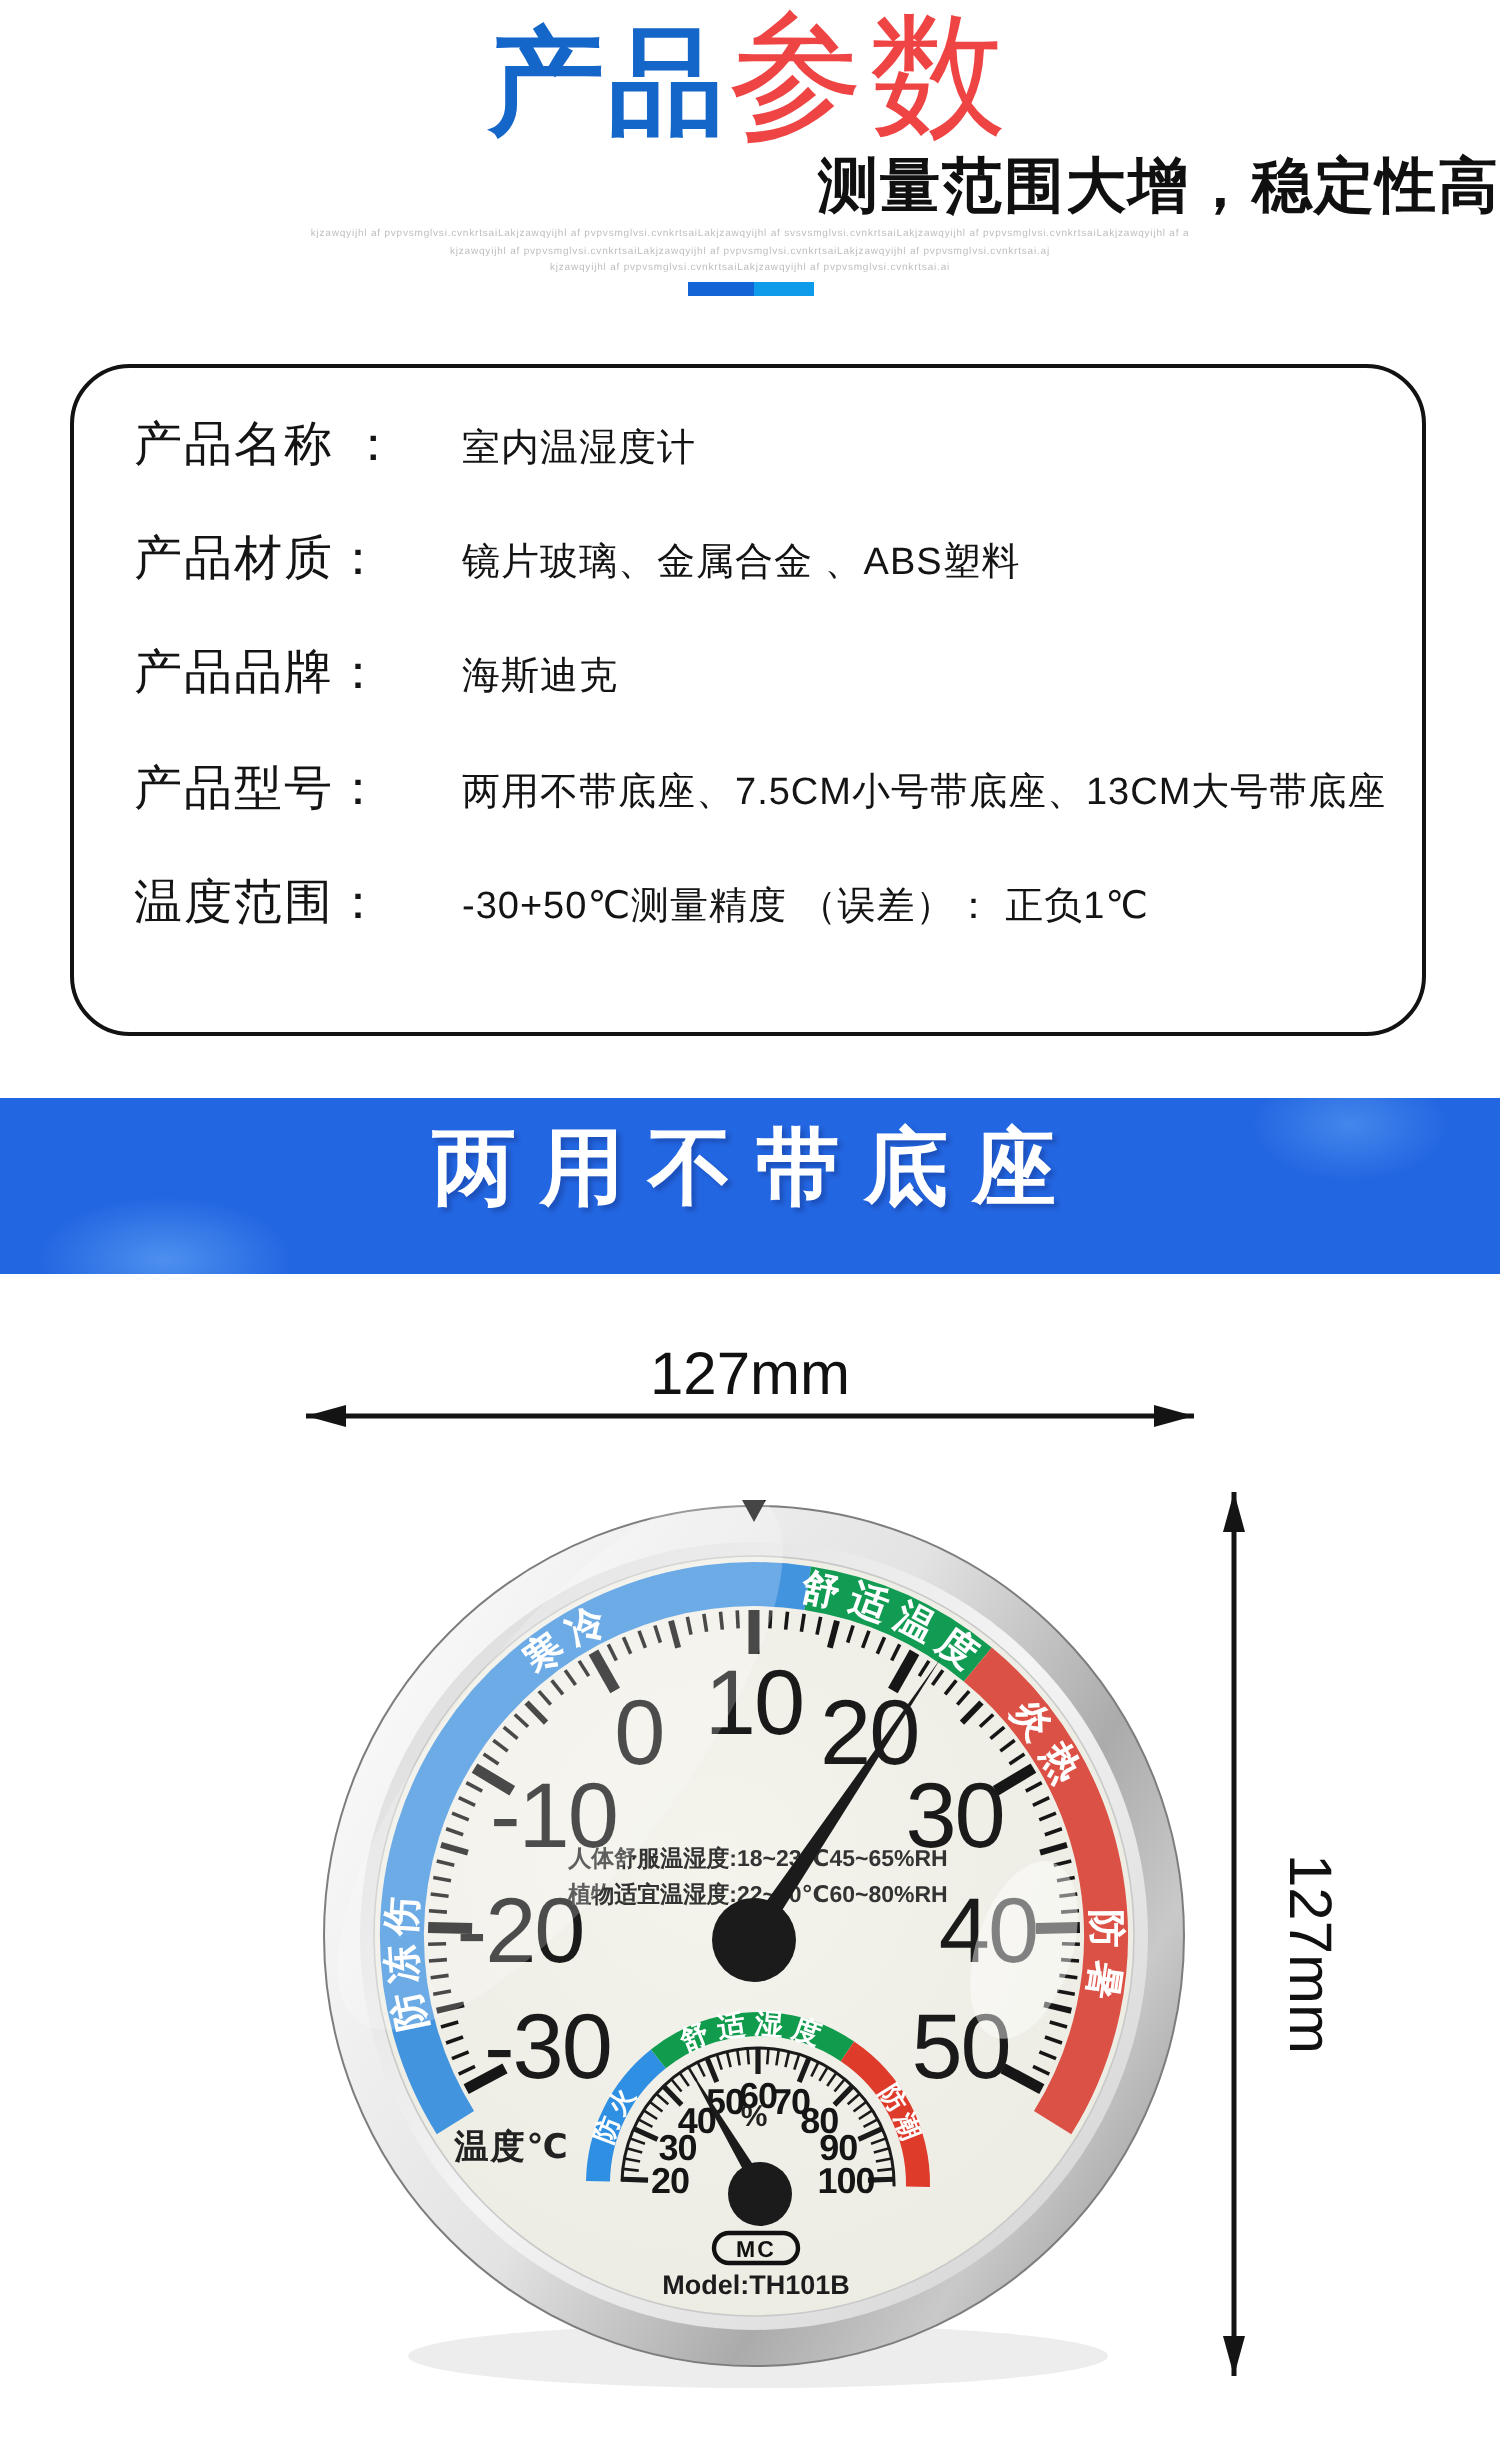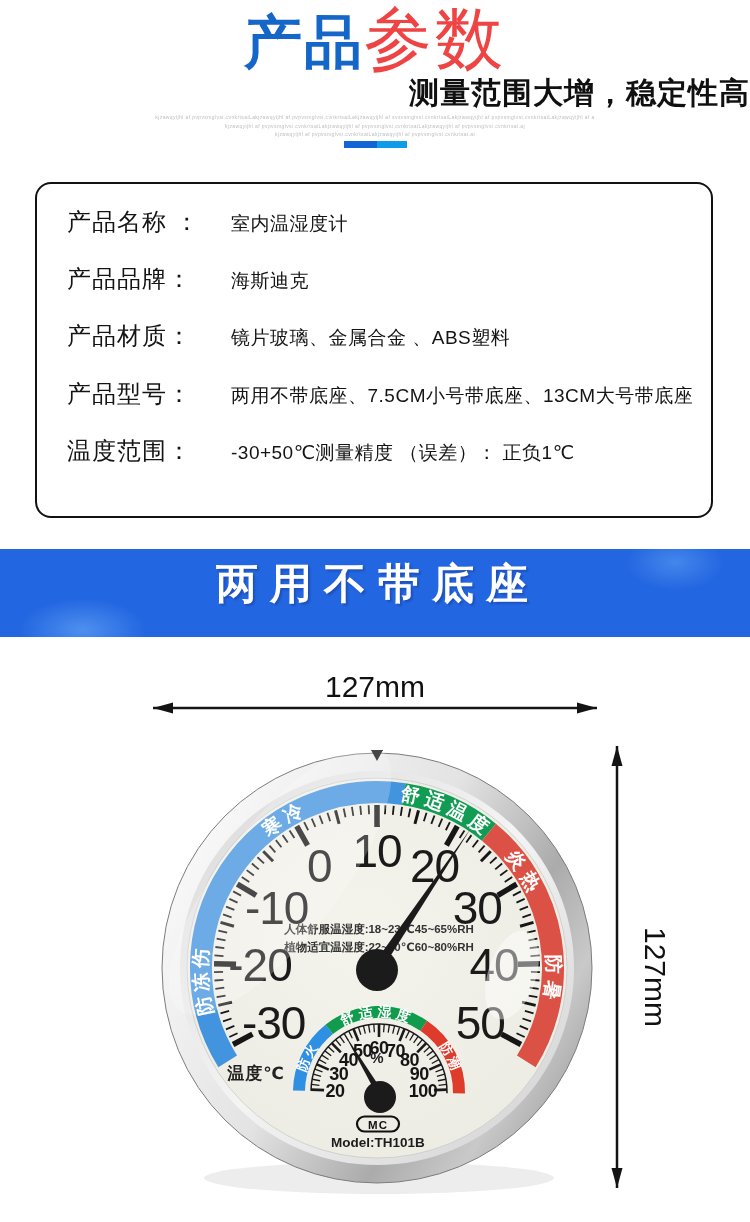--- a/index.html
+++ b/index.html
@@ -13,21 +13,21 @@
   .subtitle{position:absolute;top:73px;left:0;width:750px;text-align:right;
             font-size:30px;font-weight:bold;color:#101010;letter-spacing:1px;}
   .watermark{position:absolute;top:113px;left:0;width:750px;text-align:center;
              font-size:5px;line-height:8.5px;color:#BDBDBD;letter-spacing:.4px;}
   .divider{position:absolute;top:141px;left:0;width:750px;text-align:center;font-size:0;}
   .divider span{display:inline-block;height:6.5px;vertical-align:top;}
   .divider .seg1{width:33px;}
   .divider .seg2{width:30px;}
   
   .spec-box{position:absolute;top:182px;left:35px;width:678px;height:336px;
-            border:2.5px solid #121212;border-radius:16px;box-sizing:border-box;
+            border:2.5px solid #121212;border-radius:30px;box-sizing:border-box;
             display:flex;flex-direction:column;justify-content:space-between;
             padding:22px 0 24px 0;}
   .spec-row{display:flex;align-items:baseline;padding-left:30px;}
   .spec-label{font-size:24px;color:#141414;width:164px;flex-shrink:0;letter-spacing:1px;}
   .spec-value{font-size:19px;color:#141414;letter-spacing:.5px;white-space:nowrap;}
   
   .banner{position:absolute;top:549px;left:0;width:750px;height:88px;
           background:
             radial-gradient(90px 45px at 11% 92%, rgba(130,195,255,.45), rgba(130,195,255,0) 70%),
             radial-gradient(70px 40px at 90% 15%, rgba(130,195,255,.35), rgba(130,195,255,0) 70%),
@@ -60,26 +60,26 @@
   <div class="divider">
     <span class="seg1" style="background: rgb(19, 101, 213);"></span><span class="seg2" style="background: rgb(13, 155, 234);"></span>
   </div>
 
   <div class="spec-box" id="spec-rows">
       <div class="spec-row">
         <span class="spec-label">产品名称 ：</span>
         <span class="spec-value">室内温湿度计</span>
       </div>
       <div class="spec-row">
+        <span class="spec-label">产品材质：</span>
+        <span class="spec-value">镜片玻璃、金属合金 、ABS塑料</span>
+      </div>
+      <div class="spec-row">
         <span class="spec-label">产品品牌：</span>
         <span class="spec-value">海斯迪克</span>
-      </div>
-      <div class="spec-row">
-        <span class="spec-label">产品材质：</span>
-        <span class="spec-value">镜片玻璃、金属合金 、ABS塑料</span>
       </div>
       <div class="spec-row">
         <span class="spec-label">产品型号：</span>
         <span class="spec-value">两用不带底座、7.5CM小号带底座、13CM大号带底座</span>
       </div>
       <div class="spec-row">
         <span class="spec-label">温度范围：</span>
         <span class="spec-value">-30+50℃测量精度 （误差）： 正负1℃</span>
       </div>
       <div class="spec-row">

